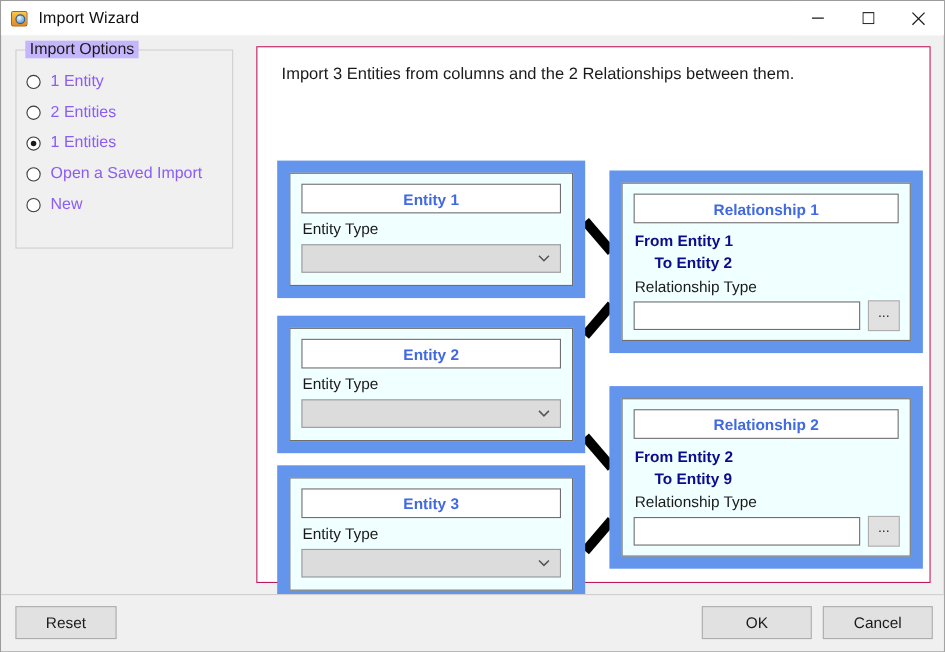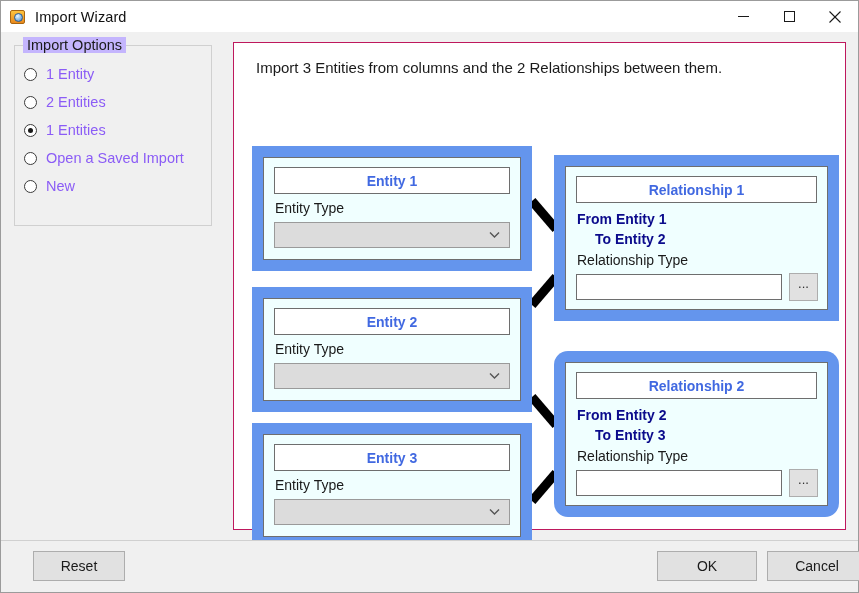--- a/index.html
+++ b/index.html
@@ -306,21 +306,20 @@
     background: #e1e1e1;
     border: 1px solid #adadad;
     box-sizing: border-box;
     font-family: "Liberation Sans", sans-serif;
     font-size: 14px;
     color: #1a1a1a;
     display: flex;
     align-items: center;
     justify-content: center;
     cursor: default;
-    margin-left: 19px;
   }
   .btn-reset { left: 13px; width: 92px; }
   .btn-ok    { left: 637px; width: 100px; }
   .btn-cancel{ left: 747px; width: 100px; }
 </style>
 </head>
 <body>
 
 <div class="window">
 
@@ -444,27 +443,27 @@
             <span>Relationship 1</span>
           </div>
           <div class="rel-from">From Entity 1</div>
           <div class="rel-to">To Entity 2</div>
           <div class="field-label">Relationship Type</div>
           <div class="rel-type-input"></div>
           <div class="ellipsis-btn">...</div>
         </div>
       </div>
 
-      <div class="card rel-card" style="left:320px; top:308px;border-radius:14px;">
+      <div class="card rel-card" style="left:320px; top:308px;">
         <div class="card-inner">
           <div class="name-field">
             <span>Relationship 2</span>
           </div>
           <div class="rel-from">From Entity 2</div>
-          <div class="rel-to">To Entity 3</div>
+          <div class="rel-to">To Entity 9</div>
           <div class="field-label">Relationship Type</div>
           <div class="rel-type-input"></div>
           <div class="ellipsis-btn">...</div>
         </div>
       </div>
 
     </div>
   </div>
 
   <div class="footer">

